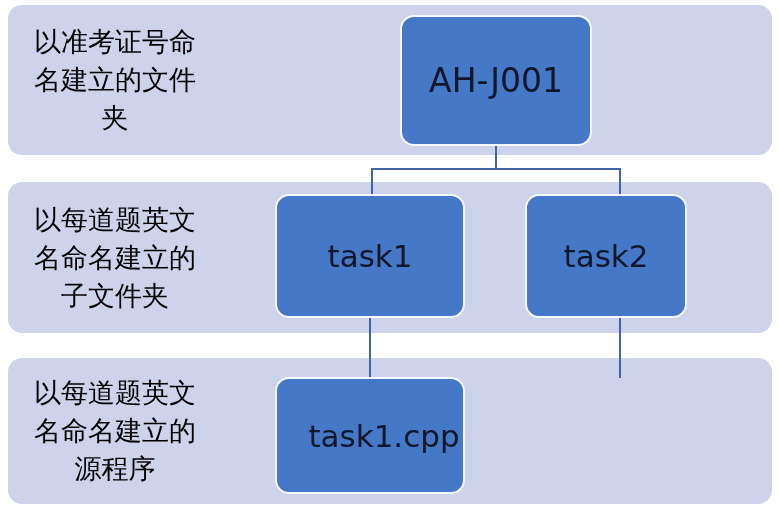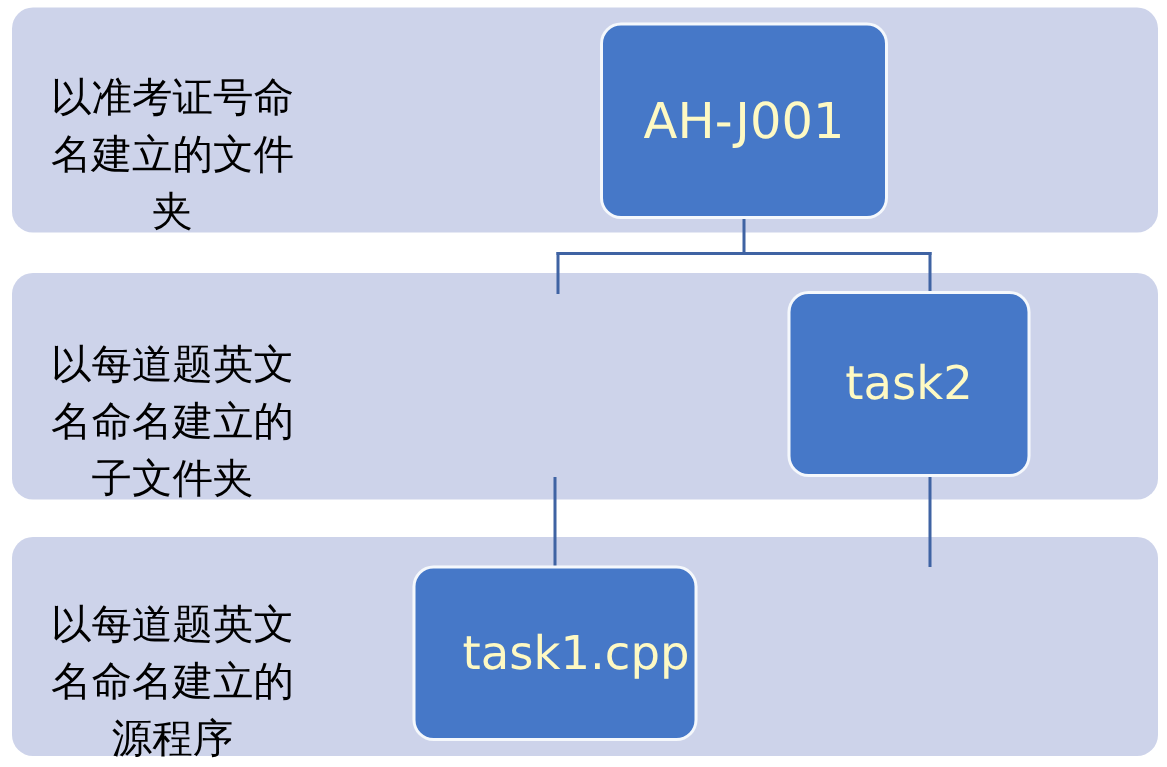--- a/index.html
+++ b/index.html
@@ -33,21 +33,20 @@
     width: 190px;
     display: flex;
     align-items: center;
     justify-content: center;
     text-align: center;
     white-space: pre-line;
     font-size: 27px;
     line-height: 38px;
     color: #000000;
     z-index: 1;
-    margin-top: 24px;
   }
   .row-label-1 { top: 5px;   height: 150px; }
   .row-label-2 { top: 182px; height: 151px; }
   .row-label-3 { top: 358px; height: 146px; }
 
   .connector {
     position: absolute;
     background: #3f63a3;
     z-index: 1;
   }
@@ -60,21 +59,21 @@
 
   .node {
     position: absolute;
     background: #4678c8;
     border: 2px solid rgba(255,255,255,0.95);
     border-radius: 14px;
     box-sizing: border-box;
     display: flex;
     align-items: center;
     justify-content: center;
-    color: #fef9c3;
+    color: #0f172a;
     font-size: 31px;
     z-index: 2;
   }
   .node-root  { left: 400px; top: 15px;  width: 192px; height: 131px; font-size: 33px; }
   .node-task1 { left: 275px; top: 194px; width: 190px; height: 124px; }
   .node-task2 { left: 525px; top: 194px; width: 162px; height: 124px; }
   .node-cpp1  { left: 275px; top: 377px; width: 190px; height: 117px; padding-left: 28px; }
   .node-cpp2  { left: 525px; top: 377px; width: 190px; height: 117px; }
 </style>
 </head>
@@ -97,16 +96,17 @@
 源程序</div>
 
   <div class="connector conn-root-stem"></div>
   <div class="connector conn-horizontal"></div>
   <div class="connector conn-drop-left"></div>
   <div class="connector conn-drop-right"></div>
   <div class="connector conn-mid-left"></div>
   <div class="connector conn-mid-right"></div>
 
   <div class="node node-root">AH-J001</div>
+  <div class="node node-task1">task1</div>
   <div class="node node-task2">task2</div>
   <div class="node node-cpp1">task1.cpp</div>
 
 </div>
 
 </body></html>

